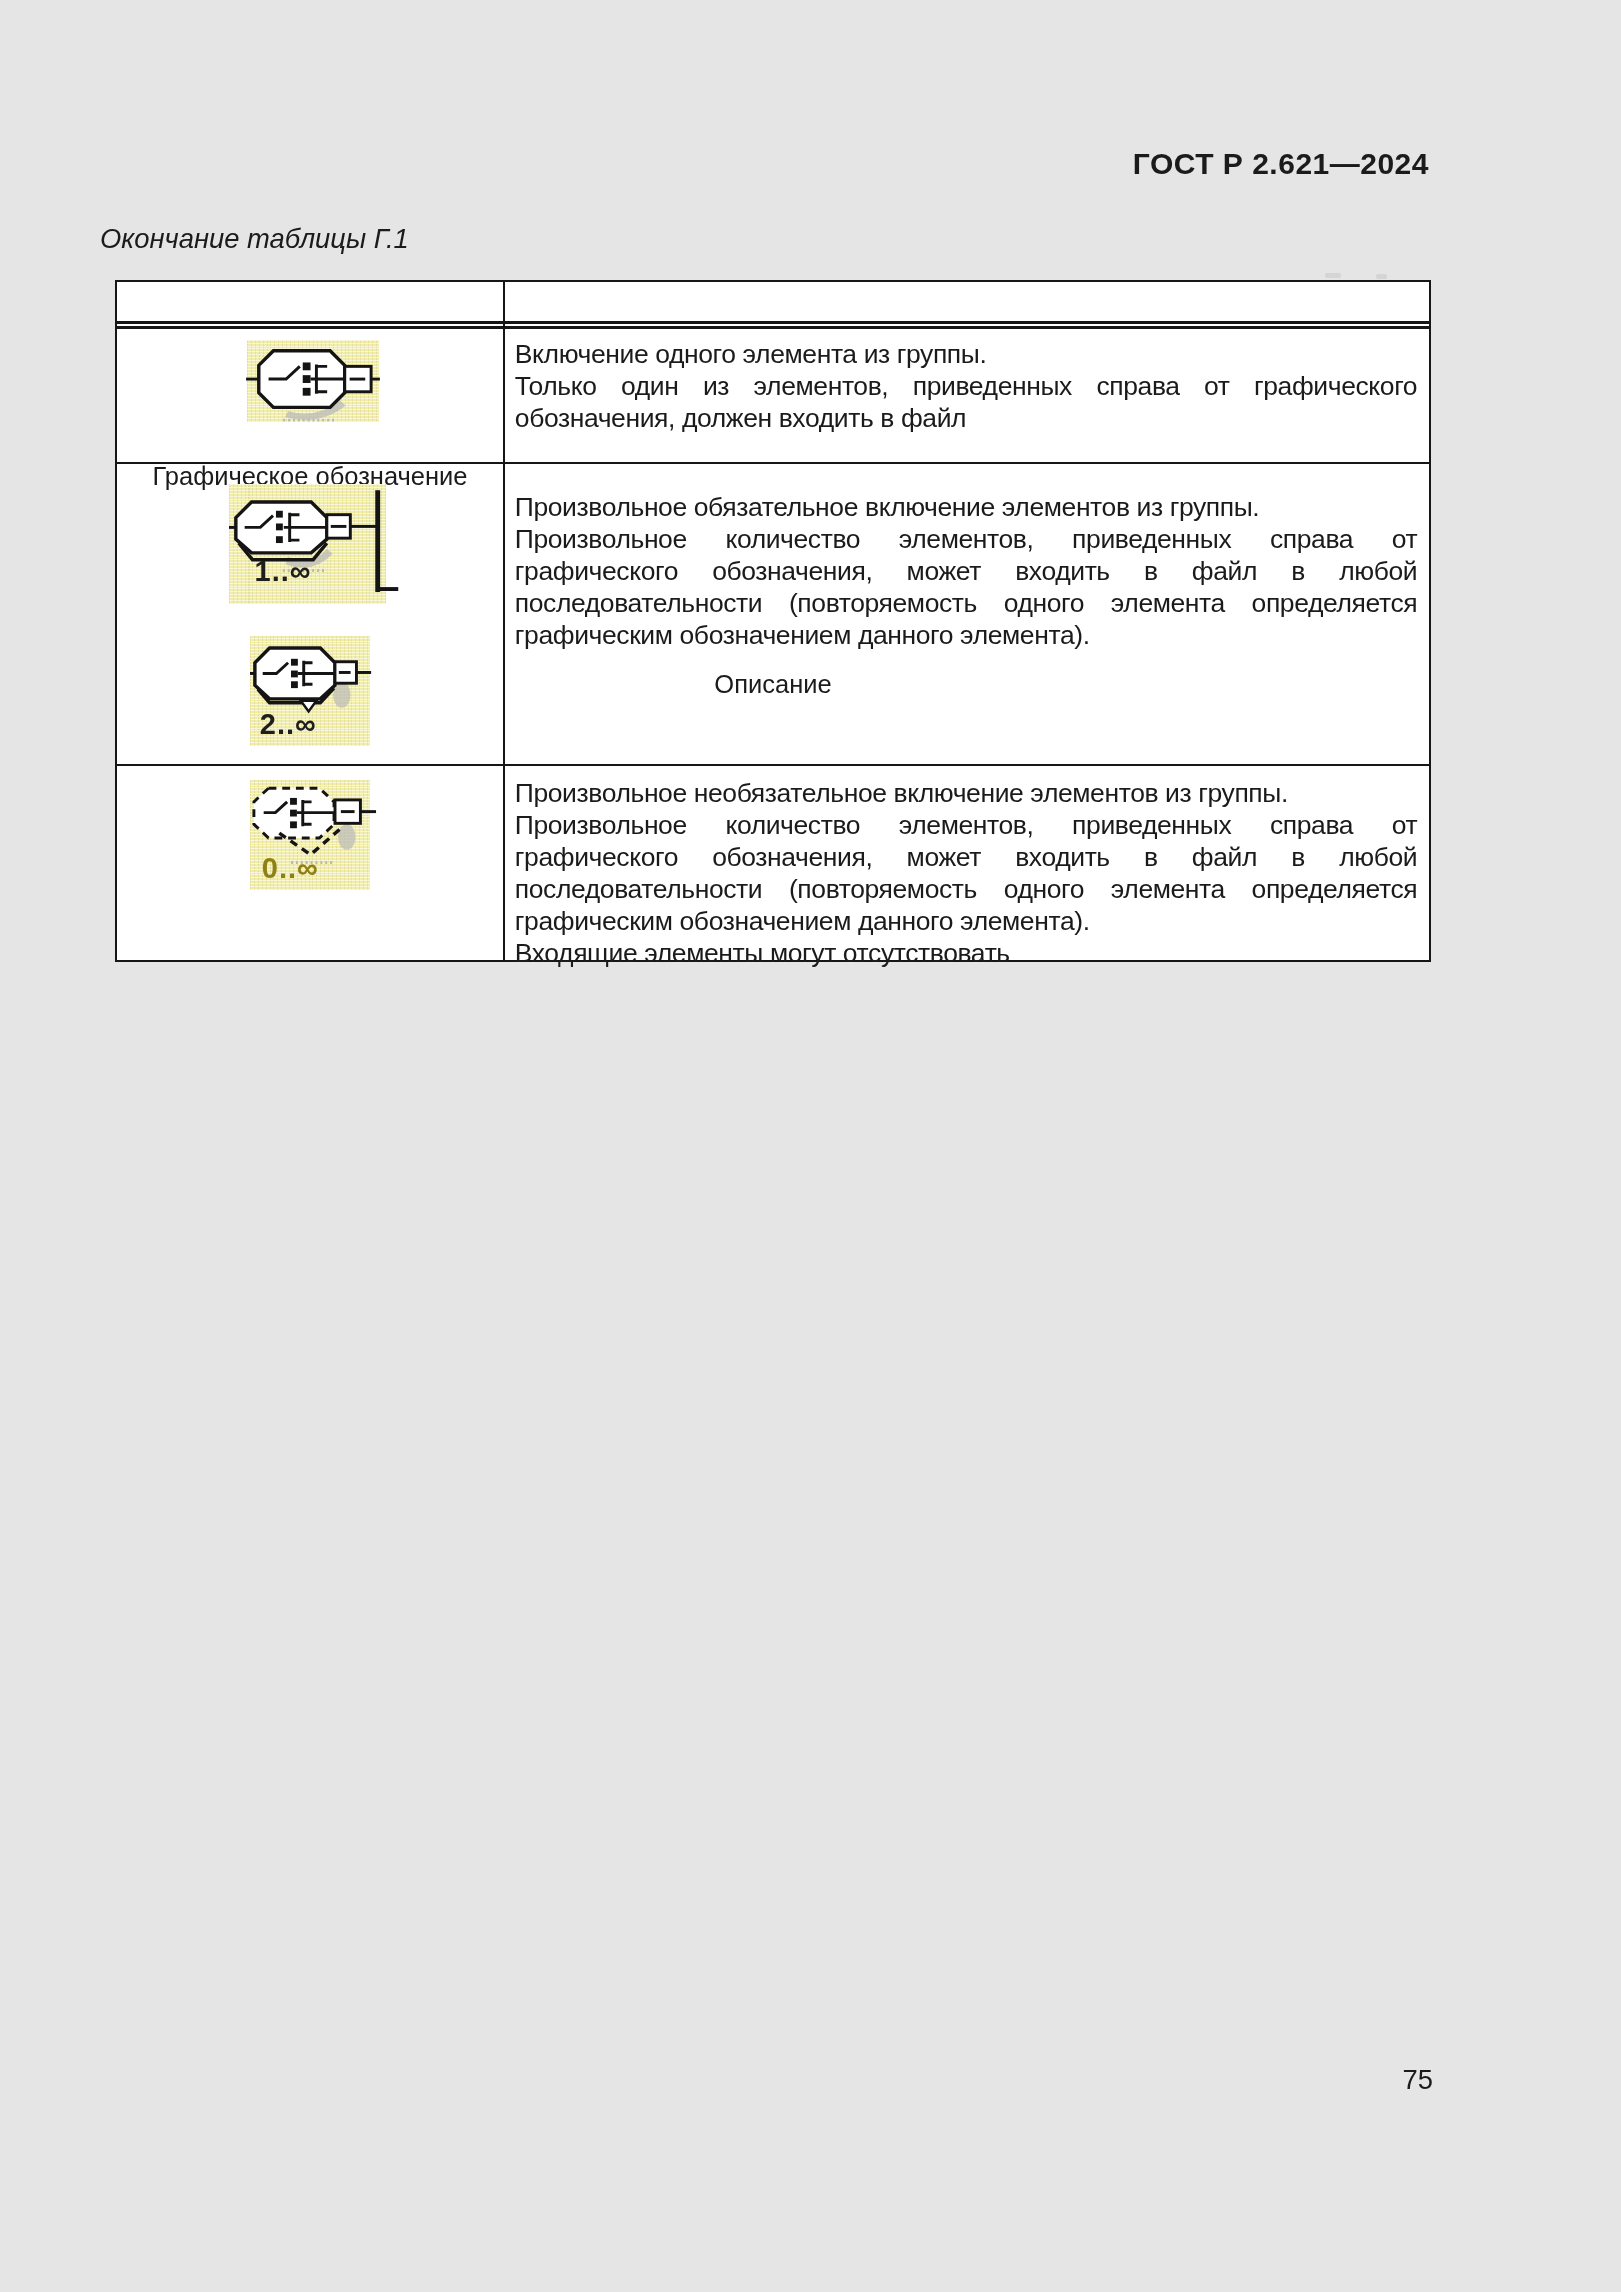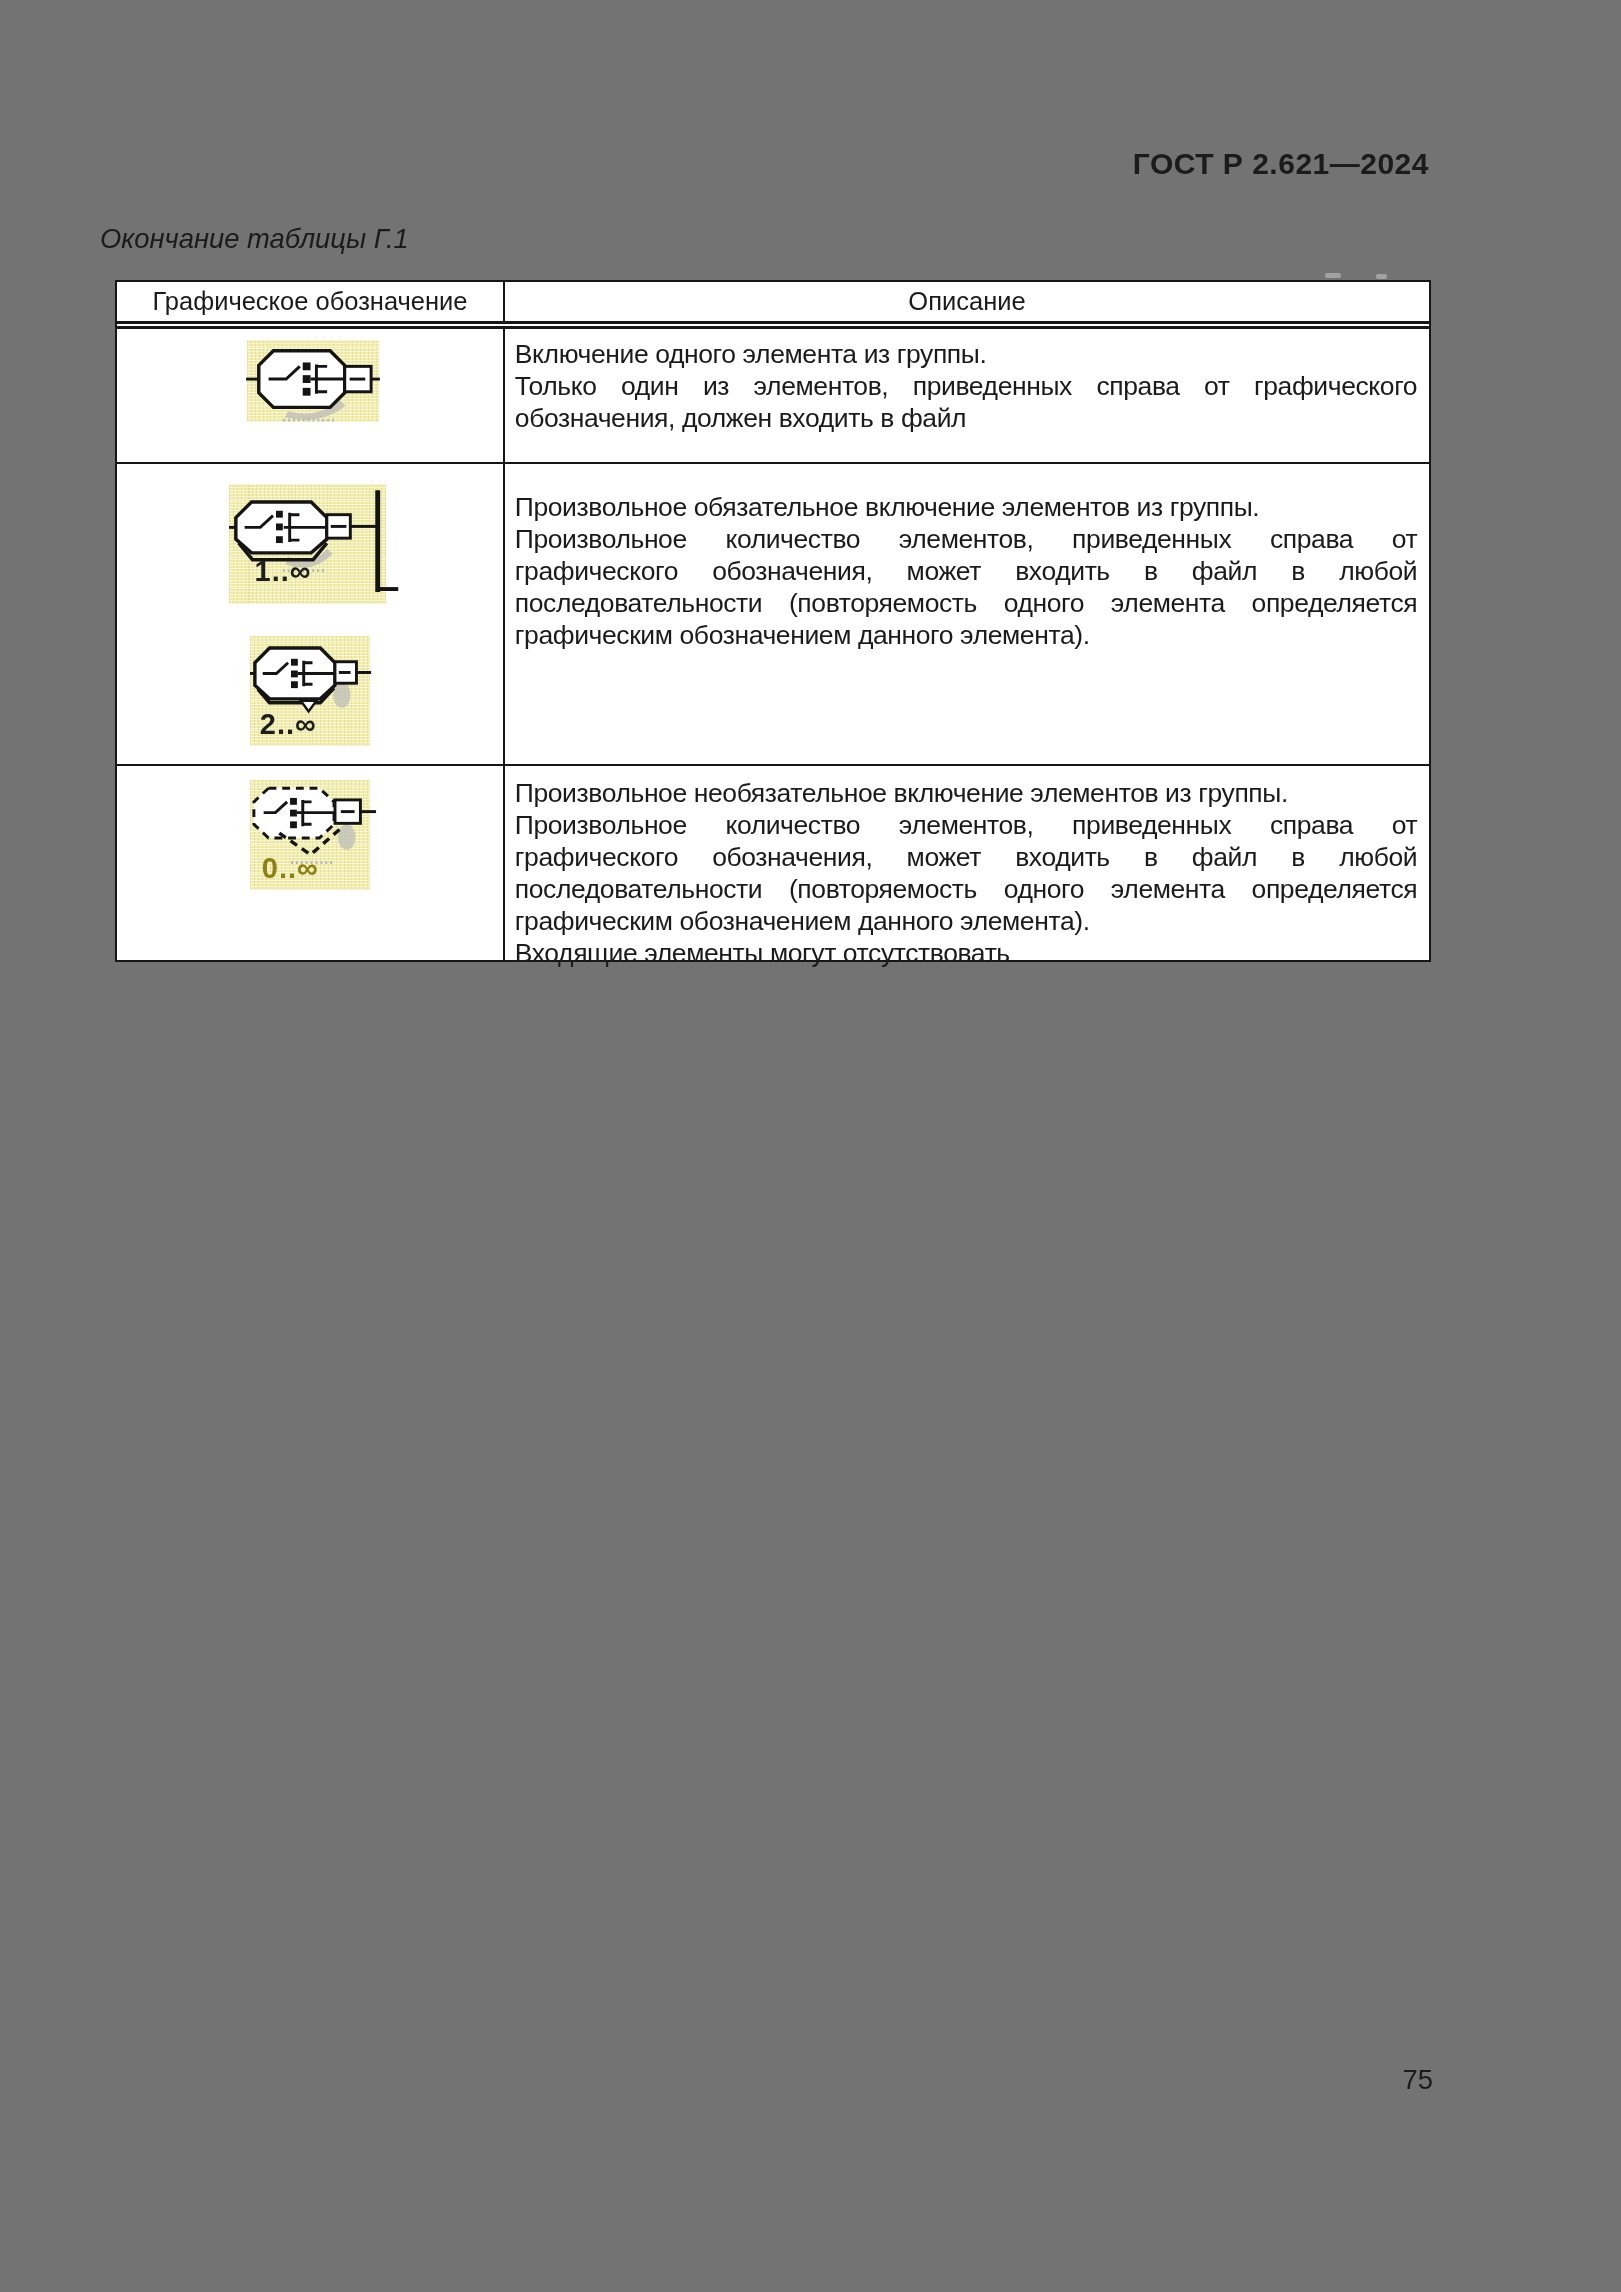--- a/index.html
+++ b/index.html
@@ -1,19 +1,19 @@
 <!DOCTYPE html>
 <html lang="ru"><head>
 <meta charset="utf-8">
 <style>
   html,body{margin:0;padding:0;background:#ffffff;}
   .page{
     position:relative;
     width:1621px;height:2293px;
-    background:#737373;
+    background:#e5e5e5;
     font-family:"Liberation Sans", sans-serif;
     color:#1b1b1b;
     overflow:hidden;
   }
   
   .doc-code{
     position:absolute; top:147px; right:192px;
     font-size:30px; font-weight:bold; letter-spacing:0.5px;
     white-space:nowrap;
   }
@@ -34,21 +34,21 @@
     background:#fff;
   }
   .trow{display:flex; box-sizing:border-box;}
   .trow .c1{
     width:388px; flex:0 0 388px;
     border-right:2px solid #161616;
     box-sizing:border-box;
     position:relative;
   }
   .trow .c2{flex:1; box-sizing:border-box; position:relative;}
-  .hrow{height:47px; border-bottom:8.8px double #161616;}
+  .hrow{height:47px; border-bottom:8.8px double #161616;flex-direction:column;}
   .hrow .c1,.hrow .c2{
     display:flex; align-items:center; justify-content:center;
     font-size:25.5px;
   }
   .r1{height:135px; border-bottom:2px solid #161616;justify-content:space-between;}
   .r2{height:302px; border-bottom:2px solid #161616;}
   .r3{height:194px;}
   .desc{
     padding:0 11.8px 0 9.8px;
     font-size:26.5px; line-height:32px;

